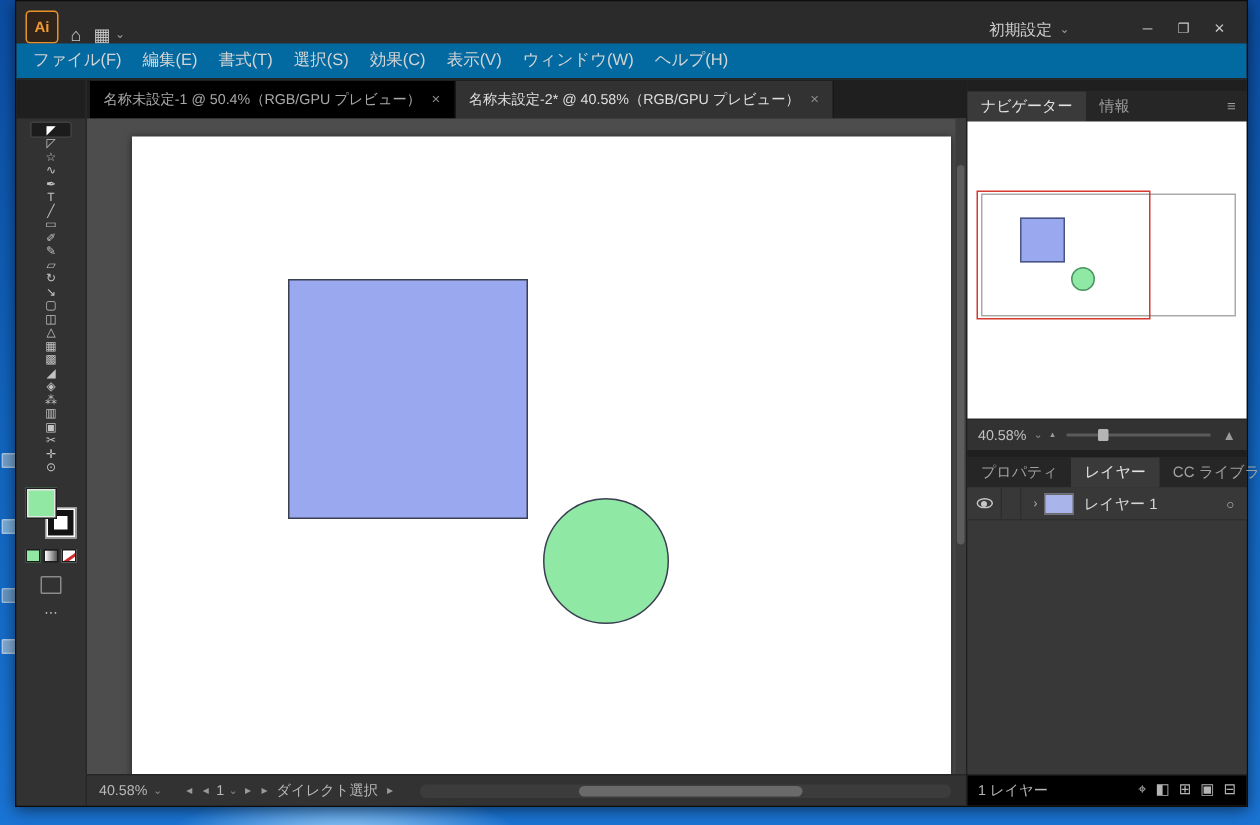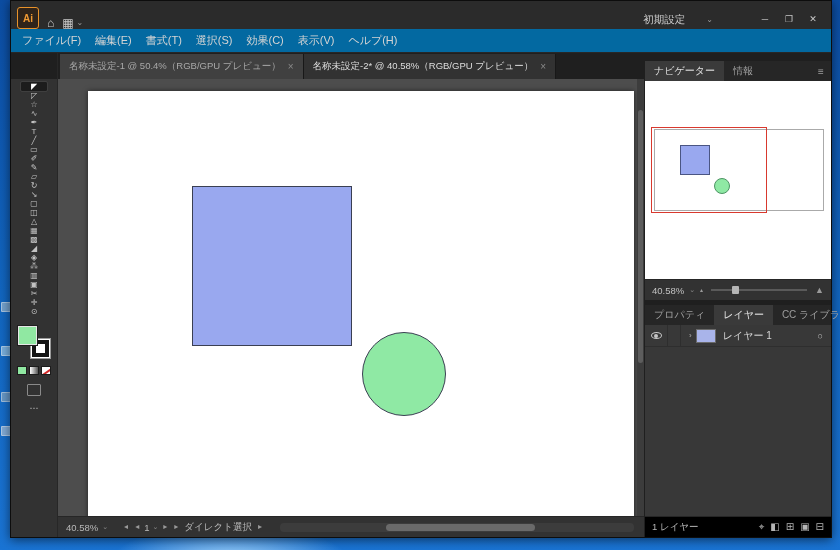--- a/index.html
+++ b/index.html
@@ -17,21 +17,21 @@
     box-shadow:0 2px 10px rgba(0,0,0,.55)}
 
   
   .titlebar{height:28px;background:#2b2b2b;display:flex;align-items:flex-end;gap:8px;padding:0 6px;flex:0 0 auto}
   .ai-badge{width:20px;height:20px;border:1px solid #e8922a;border-radius:3px;color:#f09a33;font-weight:bold;
     font-size:10px;display:flex;align-items:center;justify-content:center;background:#30241a;flex:0 0 auto}
   .tb-icon{color:#c8c8c8;font-size:12px;line-height:1}
   .chev{color:#9a9a9a;font-size:8px;line-height:1}
   .tb-group{display:flex;align-items:center;gap:3px}
   .tb-spacer{flex:1}
-  .workspace{display:flex;align-items:center;gap:21px;color:#cfcfcf;font-size:10.5px;padding:2px 6px}
+  .workspace{display:flex;align-items:center;gap:5px;color:#cfcfcf;font-size:10.5px;padding:2px 6px}
   .searchbox{display:flex;align-items:center;gap:5px;width:126px;height:17px;background:#262626;
     border:1px solid #484848;border-radius:2px;padding:0 5px}
   .mag{width:7px;height:7px;border:1.2px solid #9a9a9a;border-radius:50%;position:relative;flex:0 0 auto}
   .mag::after{content:"";position:absolute;width:4px;height:1.2px;background:#9a9a9a;left:5px;top:6px;transform:rotate(45deg)}
   .search-ph{color:#8f8f8f;font-size:9.5px;white-space:nowrap}
   .winbtns{display:flex;margin-left:26px}
   .winbtn{width:24px;height:20px;display:flex;align-items:center;justify-content:center;color:#c8c8c8;font-size:9px}
 
   
   .menubar{height:23px;background:#0369a1;border-bottom:1px solid #272727;display:flex;align-items:center;padding:0 4px;flex:0 0 auto}
@@ -56,21 +56,21 @@
   .mini-color{background:var(--fill-green)}
   .mini-grad{background:linear-gradient(90deg,#ffffff,#555555)}
   .mini-none{background:#ffffff;position:relative;overflow:hidden}
   .mini-none::after{content:"";position:absolute;left:-2px;top:3.5px;width:14px;height:1.5px;background:#d22a2a;transform:rotate(-35deg)}
   .draw-mode{margin-top:9px;width:12px;height:10px;border:1px solid #8a8a8a;border-radius:1px}
   .more-dots{margin-top:8px;color:#bdbdbd;font-size:9px;line-height:1}
 
   
   .center{flex:1;display:flex;flex-direction:column;min-width:0}
   .tabbar{height:26px;background:#1f1f1f;display:flex;align-items:flex-end;flex:0 0 auto;padding-left:2px}
-  .doctab{height:25px;display:flex;align-items:center;gap:7px;padding:0 9px;background:#404040;
+  .doctab{height:25px;display:flex;align-items:center;gap:7px;padding:0 9px;background:#000000;
     border-right:1px solid #181818;max-width:270px}
   .doctab.active{background:#323232}
   .doctab-label{font-size:9.5px;color:#a8a8a8;white-space:nowrap;overflow:hidden;text-overflow:ellipsis}
   .doctab.active .doctab-label{color:#dedede}
   .doctab-close{color:#8a8a8a;font-size:10px;line-height:1}
 
   .canvas{flex:1;background:#4d4d4d;position:relative;overflow:hidden;min-height:0}
   .artboard{position:absolute;left:30px;top:12px;width:546px;height:440px;background:#ffffff;box-shadow:0 0 5px rgba(0,0,0,.55)}
   .shape-rect{position:absolute;left:104px;top:95px;width:160px;height:160px;background:var(--rect-fill);border:1px solid var(--shape-stroke);box-sizing:border-box}
   .shape-circle{position:absolute;left:274px;top:241px;width:84px;height:84px;border-radius:50%;background:var(--circle-fill);border:1px solid var(--shape-stroke);box-sizing:border-box}
@@ -155,20 +155,21 @@
   </div>
 
   <nav class="menubar">
 
   <span class="menu-item">ファイル(F)</span>
       <span class="menu-item">編集(E)</span>
       <span class="menu-item">書式(T)</span>
       <span class="menu-item">選択(S)</span>
       <span class="menu-item">効果(C)</span>
       <span class="menu-item">表示(V)</span>
+      <span class="menu-item">ウィンドウ(W)</span>
       <span class="menu-item">ヘルプ(H)</span>
     </nav>
 
   <div class="content">
 
     <div class="toolcol">
       <div class="toolcol-head"></div>
       <div class="tools">
 
       <div class="tool selected">

